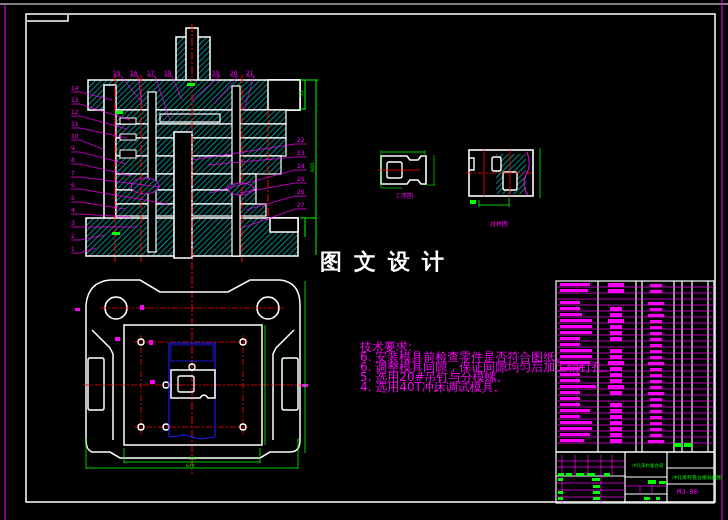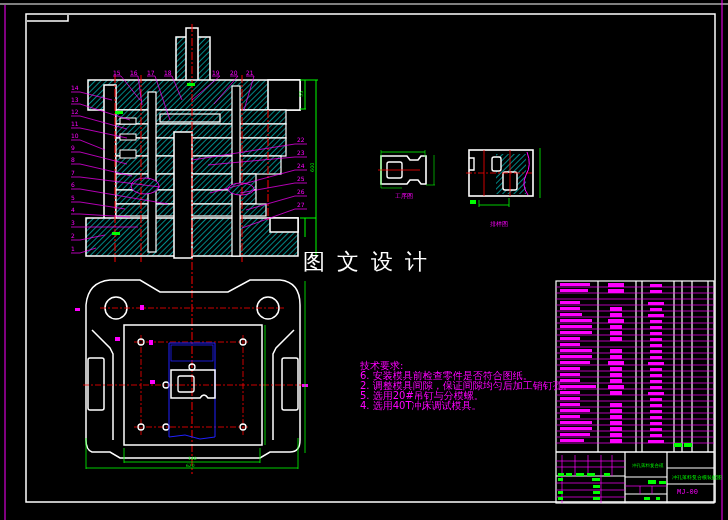--- a/index.html
+++ b/index.html
@@ -1,21 +1,21 @@
 <!DOCTYPE html>
 <html><head>
 <meta charset="utf-8">
 <style>
   html,body{margin:0;padding:0;background:#000;}
   body{width:728px;height:520px;position:relative;overflow:hidden;font-family:"DejaVu Sans",sans-serif;}
   svg{position:absolute;left:0;top:0;}
   .lbl{fill:#ff00ff;font-size:6px;font-family:"DejaVu Sans",sans-serif;}
-  .wm{position:absolute;left:303px;top:247px;color:#fff;font-size:22px;letter-spacing:12px;font-family:"DejaVu Serif",serif;}
+  .wm{position:absolute;left:320px;top:247px;color:#fff;font-size:22px;letter-spacing:12px;font-family:"DejaVu Serif",serif;font-weight:bold;}
   .cap{position:absolute;color:#ff00ff;font-size:6px;font-family:"DejaVu Sans",sans-serif;}
-  .notes{position:absolute;left:360px;top:342px;color:#ff00ff;font-size:10px;line-height:10px;font-family:"DejaVu Sans",sans-serif;margin-top:19px;}
+  .notes{position:absolute;left:360px;top:342px;color:#ff00ff;font-size:12px;line-height:10px;font-family:"DejaVu Sans",sans-serif;}
   .notes div{white-space:nowrap;}
   .dwgno{position:absolute;left:677px;top:488px;color:#ff00ff;font-size:7px;font-family:Liberation Mono, monospace;}
   .dwgtitle{position:absolute;left:672px;top:474px;color:#00ff00;font-size:5px;font-family:"DejaVu Sans",sans-serif;}
   .sheettitle{position:absolute;left:632px;top:463px;color:#00ff00;font-size:4.5px;font-family:"DejaVu Sans",sans-serif;}
 </style>
 </head>
 <body>
 
 <svg width="728" height="520" viewBox="0 0 728 520">
   <defs>
@@ -396,20 +396,20 @@
 </svg>
 
 <div class="wm">图文设计</div>
 
 <div class="cap" style="left:395px;top:192px;">工序图</div>
 <div class="cap" style="left:490px;top:220px;">排样图</div>
 
 <div class="notes">
   <div>技术要求:</div>
   <div>6.  安装模具前检查零件是否符合图纸。</div>
-  <div>2.  调整模具间隙，保证间隙均匀后加工销钉孔。</div>
+  <div>6.  调整模具间隙，保证间隙均匀后加工销钉孔。</div>
   <div>5.  选用20#吊钉与分模螺。</div>
   <div>4.  选用40T冲床调试模具。</div>
 </div>
 
 <div class="sheettitle">冲孔落料复合模</div>
 <div class="dwgtitle">冲孔落料复合模装配图</div>
 <div class="dwgno">MJ-00</div>
 
 </body></html>

